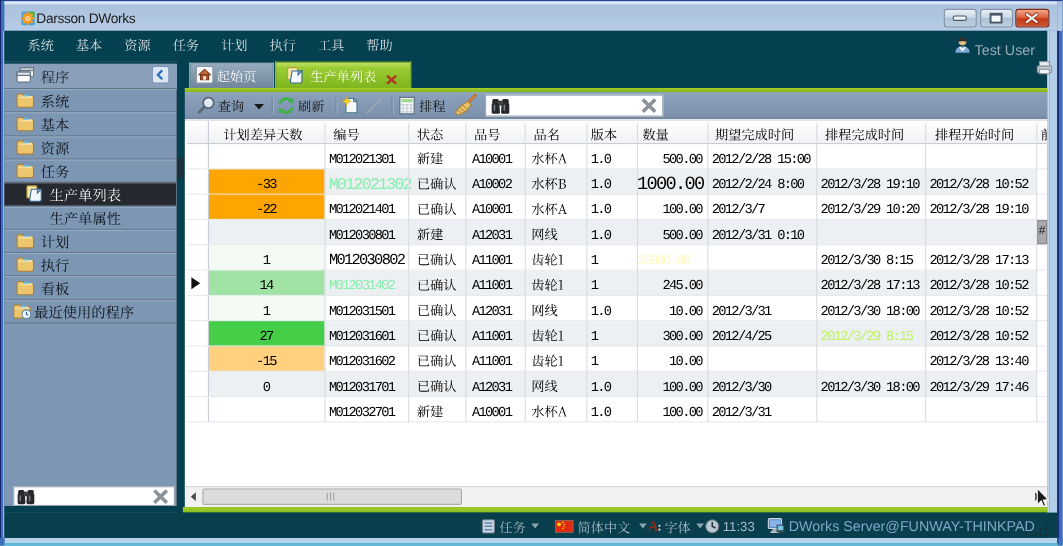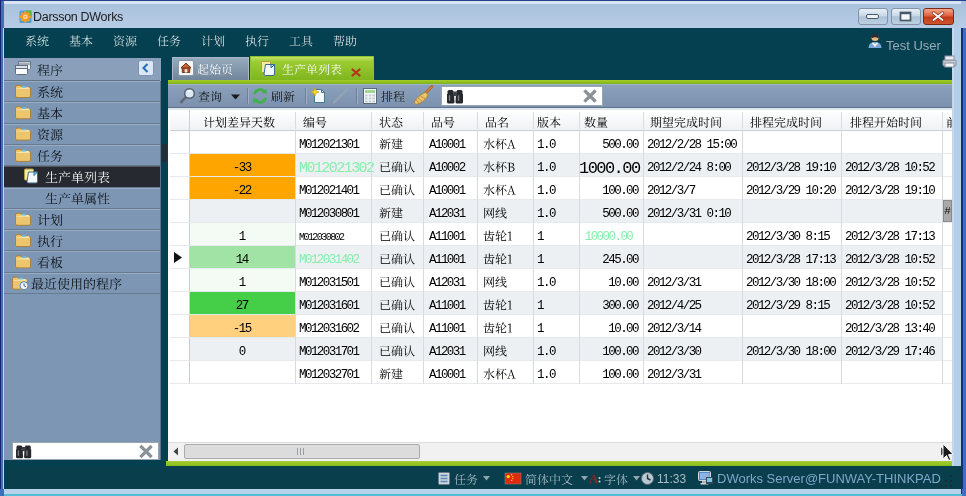--- a/index.html
+++ b/index.html
@@ -121,24 +121,24 @@
 <div style="position:absolute;left:429px;top:204px;width:48px;height:21px;font-family:'Liberation Mono',monospace;font-size:12.5px;letter-spacing:-1.55px;color:#000;height:21px;line-height:21px;">A12031</div>
 <div style="position:absolute;left:537px;top:204px;width:40px;height:21px;font-family:'Liberation Mono',monospace;font-size:12.5px;letter-spacing:-1.55px;color:#000;height:21px;line-height:21px;">1.0</div>
 <div style="position:absolute;left:579px;top:204px;width:59px;height:21px;font-family:'Liberation Mono',monospace;font-size:12.5px;letter-spacing:-1.55px;color:#000;height:21px;line-height:21px;text-align:right;">500.00</div>
 <div style="position:absolute;left:647px;top:204px;width:95px;height:21px;font-family:'Liberation Mono',monospace;font-size:12.5px;letter-spacing:-1.55px;color:#000;height:21px;line-height:21px;">2012/3/31 0:10</div>
 <div style="position:absolute;left:746px;top:204px;width:95px;height:21px;font-family:'Liberation Mono',monospace;font-size:12.5px;letter-spacing:-1.55px;color:#000;height:21px;line-height:21px;"></div>
 <div style="position:absolute;left:845px;top:204px;width:95px;height:21px;font-family:'Liberation Mono',monospace;font-size:12.5px;letter-spacing:-1.55px;color:#000;height:21px;line-height:21px;"></div>
 <div style="position:absolute;left:189.5px;top:223px;width:105.5px;height:23px;background:#f4fbf4;"></div>
 <div style="position:absolute;left:170px;top:245px;width:772px;height:1px;background:#e6e9ed;"></div>
 <div style="position:absolute;left:942px;top:245px;width:10px;height:1px;background:#e6e9ed;"></div>
 <div style="position:absolute;left:188.5px;top:227px;width:106.5px;height:21px;font-family:'Liberation Mono',monospace;font-size:12.5px;letter-spacing:-1.55px;color:#000;height:21px;line-height:21px;text-align:center;">1</div>
-<div style="position:absolute;left:299px;top:227px;width:70px;height:21px;font-family:'Liberation Mono',monospace;font-size:10px;letter-spacing:-1.55px;color:#000;height:21px;line-height:21px;">M012030802</div>
+<div style="position:absolute;left:299px;top:227px;width:70px;height:21px;font-family:'Liberation Mono',monospace;font-size:14px;letter-spacing:-1.55px;color:#000;height:21px;line-height:21px;">M012030802</div>
 <div style="position:absolute;left:429px;top:227px;width:48px;height:21px;font-family:'Liberation Mono',monospace;font-size:12.5px;letter-spacing:-1.55px;color:#000;height:21px;line-height:21px;">A11001</div>
 <div style="position:absolute;left:537px;top:227px;width:40px;height:21px;font-family:'Liberation Mono',monospace;font-size:12.5px;letter-spacing:-1.55px;color:#000;height:21px;line-height:21px;">1</div>
-<div style="position:absolute;left:579px;top:227px;width:59px;height:21px;font-family:'Liberation Mono',monospace;font-size:12.5px;letter-spacing:-1.55px;color:#86efac;height:21px;line-height:21px;text-align:center;">10000.00</div>
+<div style="position:absolute;left:579px;top:227px;width:59px;height:21px;font-family:'Liberation Mono',monospace;font-size:12.5px;letter-spacing:-1.55px;color:#fef9c3;height:21px;line-height:21px;text-align:left;">10000.00</div>
 <div style="position:absolute;left:647px;top:227px;width:95px;height:21px;font-family:'Liberation Mono',monospace;font-size:16px;letter-spacing:-1.55px;color:#ffffff;height:21px;line-height:21px;">2012/3/31 0:17</div>
 <div style="position:absolute;left:746px;top:227px;width:95px;height:21px;font-family:'Liberation Mono',monospace;font-size:12.5px;letter-spacing:-1.55px;color:#000;height:21px;line-height:21px;">2012/3/30 8:15</div>
 <div style="position:absolute;left:845px;top:227px;width:95px;height:21px;font-family:'Liberation Mono',monospace;font-size:12.5px;letter-spacing:-1.55px;color:#000;height:21px;line-height:21px;">2012/3/28 17:13</div>
 <div style="position:absolute;left:189.5px;top:246px;width:752.5px;height:23px;background:#edf0f3;"></div>
 <div style="position:absolute;left:189.5px;top:246px;width:105.5px;height:23px;background:#a0e3a4;"></div>
 <div style="position:absolute;left:170px;top:268px;width:772px;height:1px;background:#e6e9ed;"></div>
 <div style="position:absolute;left:942px;top:268px;width:10px;height:1px;background:#e6e9ed;"></div>
 <div style="position:absolute;left:188.5px;top:250px;width:106.5px;height:21px;font-family:'Liberation Mono',monospace;font-size:12.5px;letter-spacing:-1.55px;color:#000;height:21px;line-height:21px;text-align:center;">14</div>
 <div style="position:absolute;left:299px;top:250px;width:70px;height:21px;font-family:'Liberation Mono',monospace;font-size:12.5px;letter-spacing:-1.55px;color:#86efac;height:21px;line-height:21px;">M012031402</div>
 <div style="position:absolute;left:429px;top:250px;width:48px;height:21px;font-family:'Liberation Mono',monospace;font-size:12.5px;letter-spacing:-1.55px;color:#000;height:21px;line-height:21px;">A11001</div>
@@ -160,31 +160,30 @@
 <div style="position:absolute;left:189.5px;top:292px;width:752.5px;height:23px;background:#edf0f3;"></div>
 <div style="position:absolute;left:189.5px;top:292px;width:105.5px;height:23px;background:#45ce48;"></div>
 <div style="position:absolute;left:170px;top:314px;width:772px;height:1px;background:#e6e9ed;"></div>
 <div style="position:absolute;left:942px;top:314px;width:10px;height:1px;background:#e6e9ed;"></div>
 <div style="position:absolute;left:188.5px;top:296px;width:106.5px;height:21px;font-family:'Liberation Mono',monospace;font-size:12.5px;letter-spacing:-1.55px;color:#000;height:21px;line-height:21px;text-align:center;">27</div>
 <div style="position:absolute;left:299px;top:296px;width:70px;height:21px;font-family:'Liberation Mono',monospace;font-size:12.5px;letter-spacing:-1.55px;color:#000;height:21px;line-height:21px;">M012031601</div>
 <div style="position:absolute;left:429px;top:296px;width:48px;height:21px;font-family:'Liberation Mono',monospace;font-size:12.5px;letter-spacing:-1.55px;color:#000;height:21px;line-height:21px;">A11001</div>
 <div style="position:absolute;left:537px;top:296px;width:40px;height:21px;font-family:'Liberation Mono',monospace;font-size:12.5px;letter-spacing:-1.55px;color:#000;height:21px;line-height:21px;">1</div>
 <div style="position:absolute;left:579px;top:296px;width:59px;height:21px;font-family:'Liberation Mono',monospace;font-size:12.5px;letter-spacing:-1.55px;color:#000;height:21px;line-height:21px;text-align:right;">300.00</div>
 <div style="position:absolute;left:647px;top:296px;width:95px;height:21px;font-family:'Liberation Mono',monospace;font-size:12.5px;letter-spacing:-1.55px;color:#000;height:21px;line-height:21px;">2012/4/25</div>
-<div style="position:absolute;left:746px;top:296px;width:95px;height:21px;font-family:'Liberation Mono',monospace;font-size:12.5px;letter-spacing:-1.55px;color:#000000;height:21px;line-height:21px;">2012/3/29 8:15</div>
+<div style="position:absolute;left:746px;top:296px;width:95px;height:21px;font-family:'Liberation Mono',monospace;font-size:12.5px;letter-spacing:-1.55px;color:#bef264;height:21px;line-height:21px;">2012/3/29 8:15</div>
 <div style="position:absolute;left:845px;top:296px;width:95px;height:21px;font-family:'Liberation Mono',monospace;font-size:12.5px;letter-spacing:-1.55px;color:#000;height:21px;line-height:21px;">2012/3/28 10:52</div>
 <div style="position:absolute;left:189.5px;top:315px;width:105.5px;height:23px;background:#ffd17e;"></div>
 <div style="position:absolute;left:170px;top:337px;width:772px;height:1px;background:#e6e9ed;"></div>
 <div style="position:absolute;left:942px;top:337px;width:10px;height:1px;background:#e6e9ed;"></div>
 <div style="position:absolute;left:188.5px;top:319px;width:106.5px;height:21px;font-family:'Liberation Mono',monospace;font-size:12.5px;letter-spacing:-1.55px;color:#000;height:21px;line-height:21px;text-align:center;">-15</div>
 <div style="position:absolute;left:299px;top:319px;width:70px;height:21px;font-family:'Liberation Mono',monospace;font-size:12.5px;letter-spacing:-1.55px;color:#000;height:21px;line-height:21px;">M012031602</div>
 <div style="position:absolute;left:429px;top:319px;width:48px;height:21px;font-family:'Liberation Mono',monospace;font-size:12.5px;letter-spacing:-1.55px;color:#000;height:21px;line-height:21px;">A11001</div>
 <div style="position:absolute;left:537px;top:319px;width:40px;height:21px;font-family:'Liberation Mono',monospace;font-size:12.5px;letter-spacing:-1.55px;color:#000;height:21px;line-height:21px;">1</div>
 <div style="position:absolute;left:579px;top:319px;width:59px;height:21px;font-family:'Liberation Mono',monospace;font-size:12.5px;letter-spacing:-1.55px;color:#000;height:21px;line-height:21px;text-align:right;">10.00</div>
-<div style="position:absolute;left:647px;top:319px;width:95px;height:21px;font-family:'Liberation Mono',monospace;font-size:12.5px;letter-spacing:-1.55px;color:#000;height:21px;line-height:21px;">2012/3/14</div>
 <div style="position:absolute;left:845px;top:319px;width:95px;height:21px;font-family:'Liberation Mono',monospace;font-size:12.5px;letter-spacing:-1.55px;color:#000;height:21px;line-height:21px;">2012/3/28 13:40</div>
 <div style="position:absolute;left:189.5px;top:338px;width:752.5px;height:23px;background:#edf0f3;"></div>
 <div style="position:absolute;left:170px;top:360px;width:772px;height:1px;background:#e6e9ed;"></div>
 <div style="position:absolute;left:942px;top:360px;width:10px;height:1px;background:#e6e9ed;"></div>
 <div style="position:absolute;left:188.5px;top:342px;width:106.5px;height:21px;font-family:'Liberation Mono',monospace;font-size:12.5px;letter-spacing:-1.55px;color:#000;height:21px;line-height:21px;text-align:center;">0</div>
 <div style="position:absolute;left:299px;top:342px;width:70px;height:21px;font-family:'Liberation Mono',monospace;font-size:12.5px;letter-spacing:-1.55px;color:#000;height:21px;line-height:21px;">M012031701</div>
 <div style="position:absolute;left:429px;top:342px;width:48px;height:21px;font-family:'Liberation Mono',monospace;font-size:12.5px;letter-spacing:-1.55px;color:#000;height:21px;line-height:21px;">A12031</div>
 <div style="position:absolute;left:537px;top:342px;width:40px;height:21px;font-family:'Liberation Mono',monospace;font-size:12.5px;letter-spacing:-1.55px;color:#000;height:21px;line-height:21px;">1.0</div>
 <div style="position:absolute;left:579px;top:342px;width:59px;height:21px;font-family:'Liberation Mono',monospace;font-size:12.5px;letter-spacing:-1.55px;color:#000;height:21px;line-height:21px;text-align:right;">100.00</div>
 <div style="position:absolute;left:647px;top:342px;width:95px;height:21px;font-family:'Liberation Mono',monospace;font-size:12.5px;letter-spacing:-1.55px;color:#000;height:21px;line-height:21px;">2012/3/30</div>

